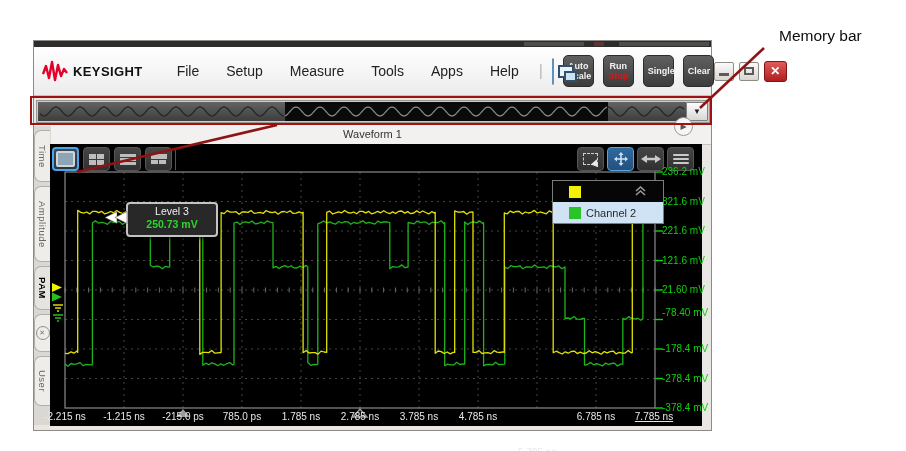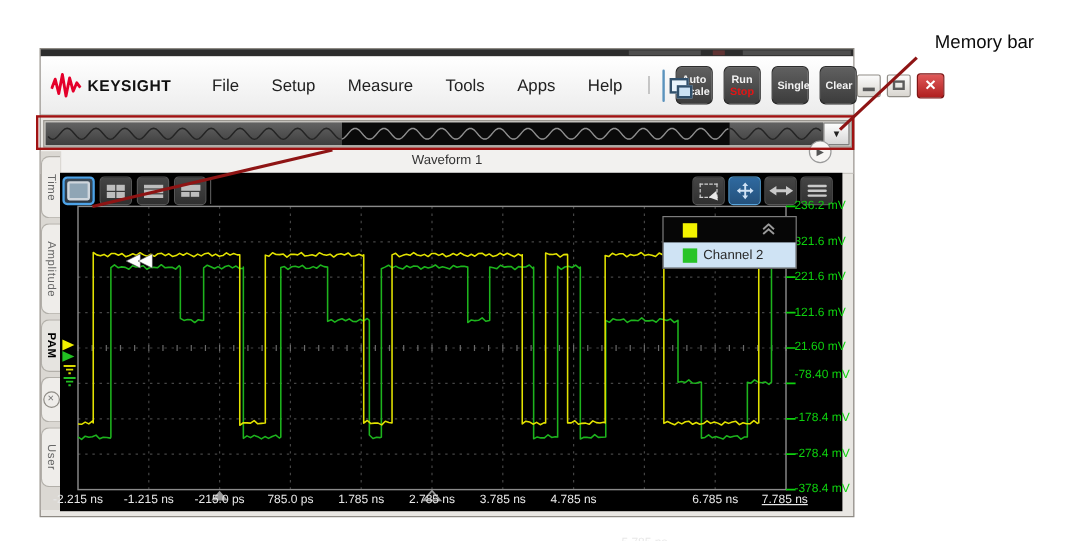--- a/index.html
+++ b/index.html
@@ -370,20 +370,24 @@
           <path d="M2 5 L6.5 1 L11 5" fill="none" stroke="#999" stroke-width="1.6"></path>
           <path d="M2 9 L6.5 5 L11 9" fill="none" stroke="#999" stroke-width="1.6"></path>
         </svg>
       </div>
       <div class="legend-row selected">
         <span class="sw" id="sw1" style="background: rgb(40, 196, 40);"></span>
         <span class="lbl">Channel 2</span>
       </div>
     </div>
 
+    <div class="callout">
+      <div class="callout-title">Level 3</div>
+      <div class="callout-value" id="callout-value" style="color: rgb(42, 214, 42);">250.73 mV</div>
+    </div>
     <svg class="callout-arrow" width="23" height="13" viewBox="0 0 23 13">
       <polygon points="0,6.5 12,0.5 12,12.5" fill="#fff" stroke="#444" stroke-width="0.5"></polygon>
       <polygon points="10,6.5 22,0.5 22,12.5" fill="#fff" stroke="#444" stroke-width="0.5"></polygon>
     </svg>
   </div>
 
   <div class="anno-rect"></div>
   <svg class="anno-svg" width="906" height="451">
     <line x1="764" y1="48" x2="700" y2="108" stroke="#8e1414" stroke-width="2.6"></line>
     <line x1="277" y1="125" x2="77" y2="172" stroke="#8e1414" stroke-width="2.6"></line>

